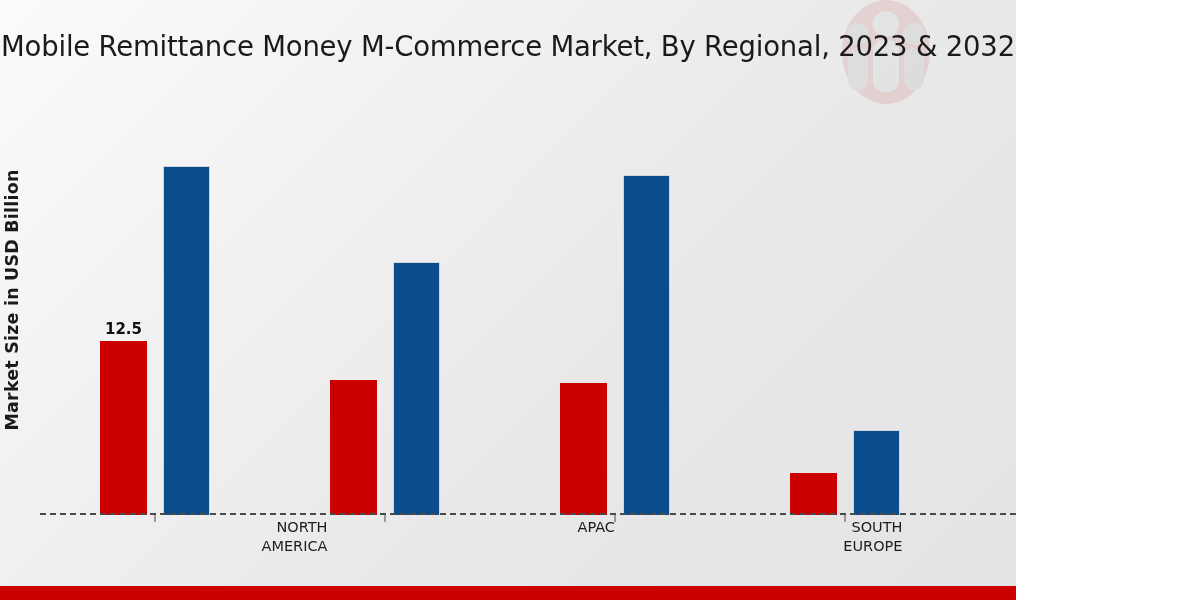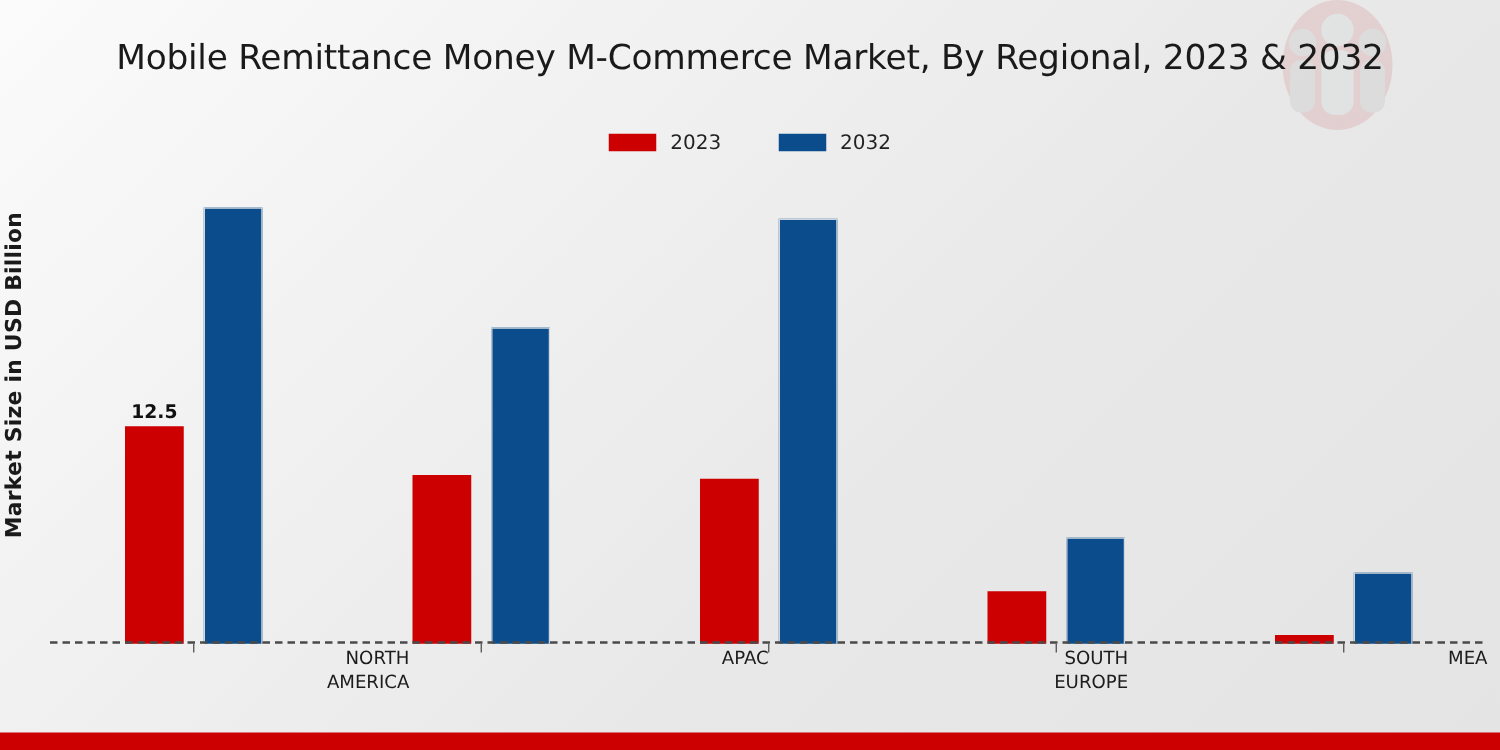--- a/index.html
+++ b/index.html
@@ -10,21 +10,21 @@
   body {
     width: 1200px;
     height: 600px;
     overflow: hidden;
     font-family: "DejaVu Sans", "Liberation Sans", sans-serif;
     background: #ffffff;
   }
 
   .figure {
     position: relative;
-    width: 1200px;
+    width: 1016px;
     height: 600px;
     background: linear-gradient(135deg, #fbfbfb 0%, #f2f2f2 28%, #e8e8e8 62%, #e4e4e4 100%);
     overflow: hidden;
     box-sizing: border-box;
   }
 
   
   .watermark {
     position: absolute;
     right: 58px;
@@ -205,30 +205,20 @@
       <rect x="40" y="58" width="20" height="42" rx="9" fill="#8f9398"></rect>
       <circle cx="78" cy="34" r="13" fill="#b9bdc2"></circle>
       <rect x="65" y="50" width="26" height="52" rx="11" fill="#b9bdc2"></rect>
       <circle cx="106" cy="44" r="11" fill="#8f9398"></circle>
       <rect x="96" y="58" width="20" height="42" rx="9" fill="#8f9398"></rect>
     </svg>
   </div>
 
   <div class="chart-title">Mobile Remittance Money M-Commerce Market, By Regional, 2023 &amp; 2032</div>
 
-  <div class="legend">
-    <div class="legend-item">
-      <span class="legend-swatch" style="background:#cc0000"></span>
-      <span class="legend-label">2023</span>
-    </div>
-    <div class="legend-item">
-      <span class="legend-swatch" style="background:#0b4d8c"></span>
-      <span class="legend-label">2032</span>
-    </div>
-  </div>
 
   <div class="y-axis-title">Market Size in USD Billion</div>
 
   <div class="plot-area">
     <div class="groups">
 
       <div class="group">
         <div class="bars">
           <div class="bar series-0" style="height: 173.61px;">
             <span class="bar-value">12.5</span>

